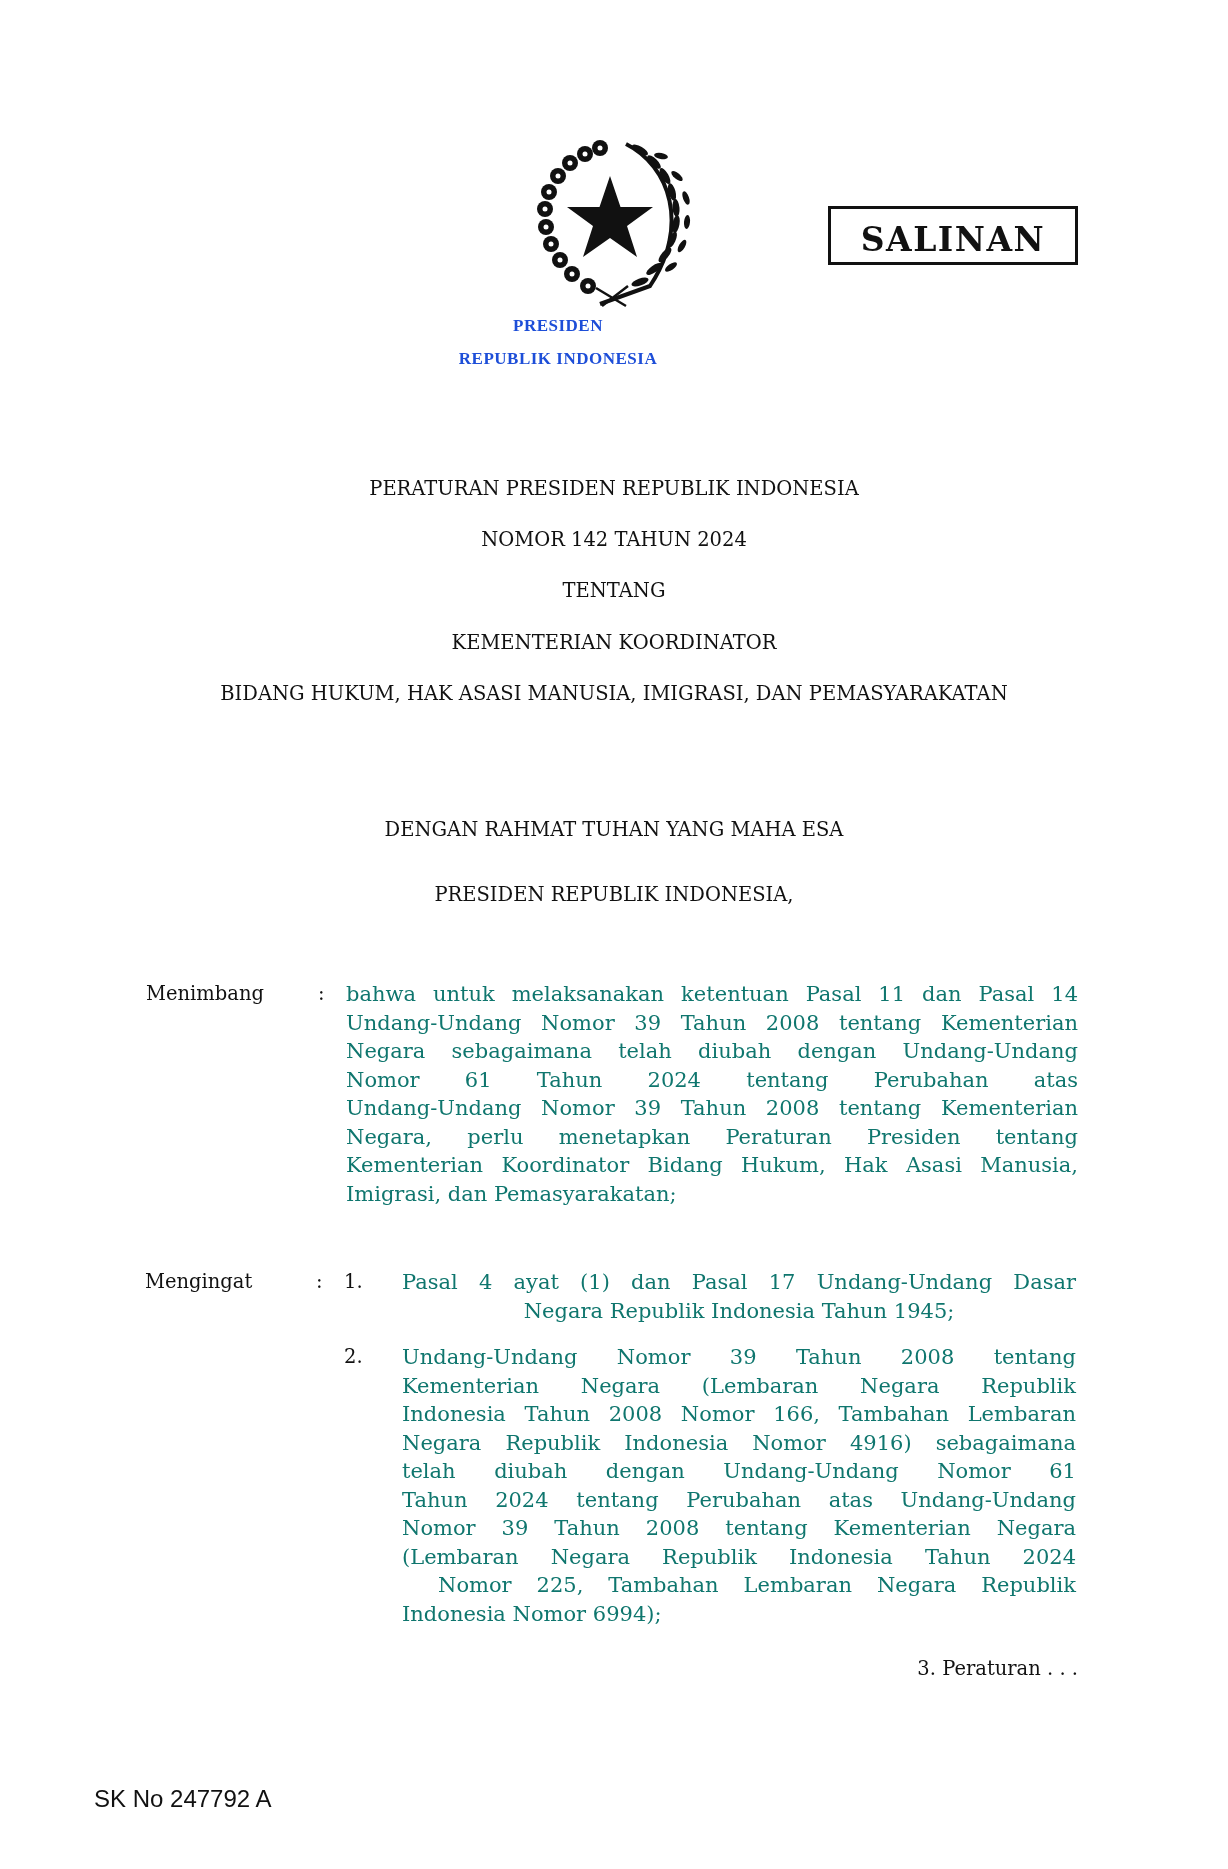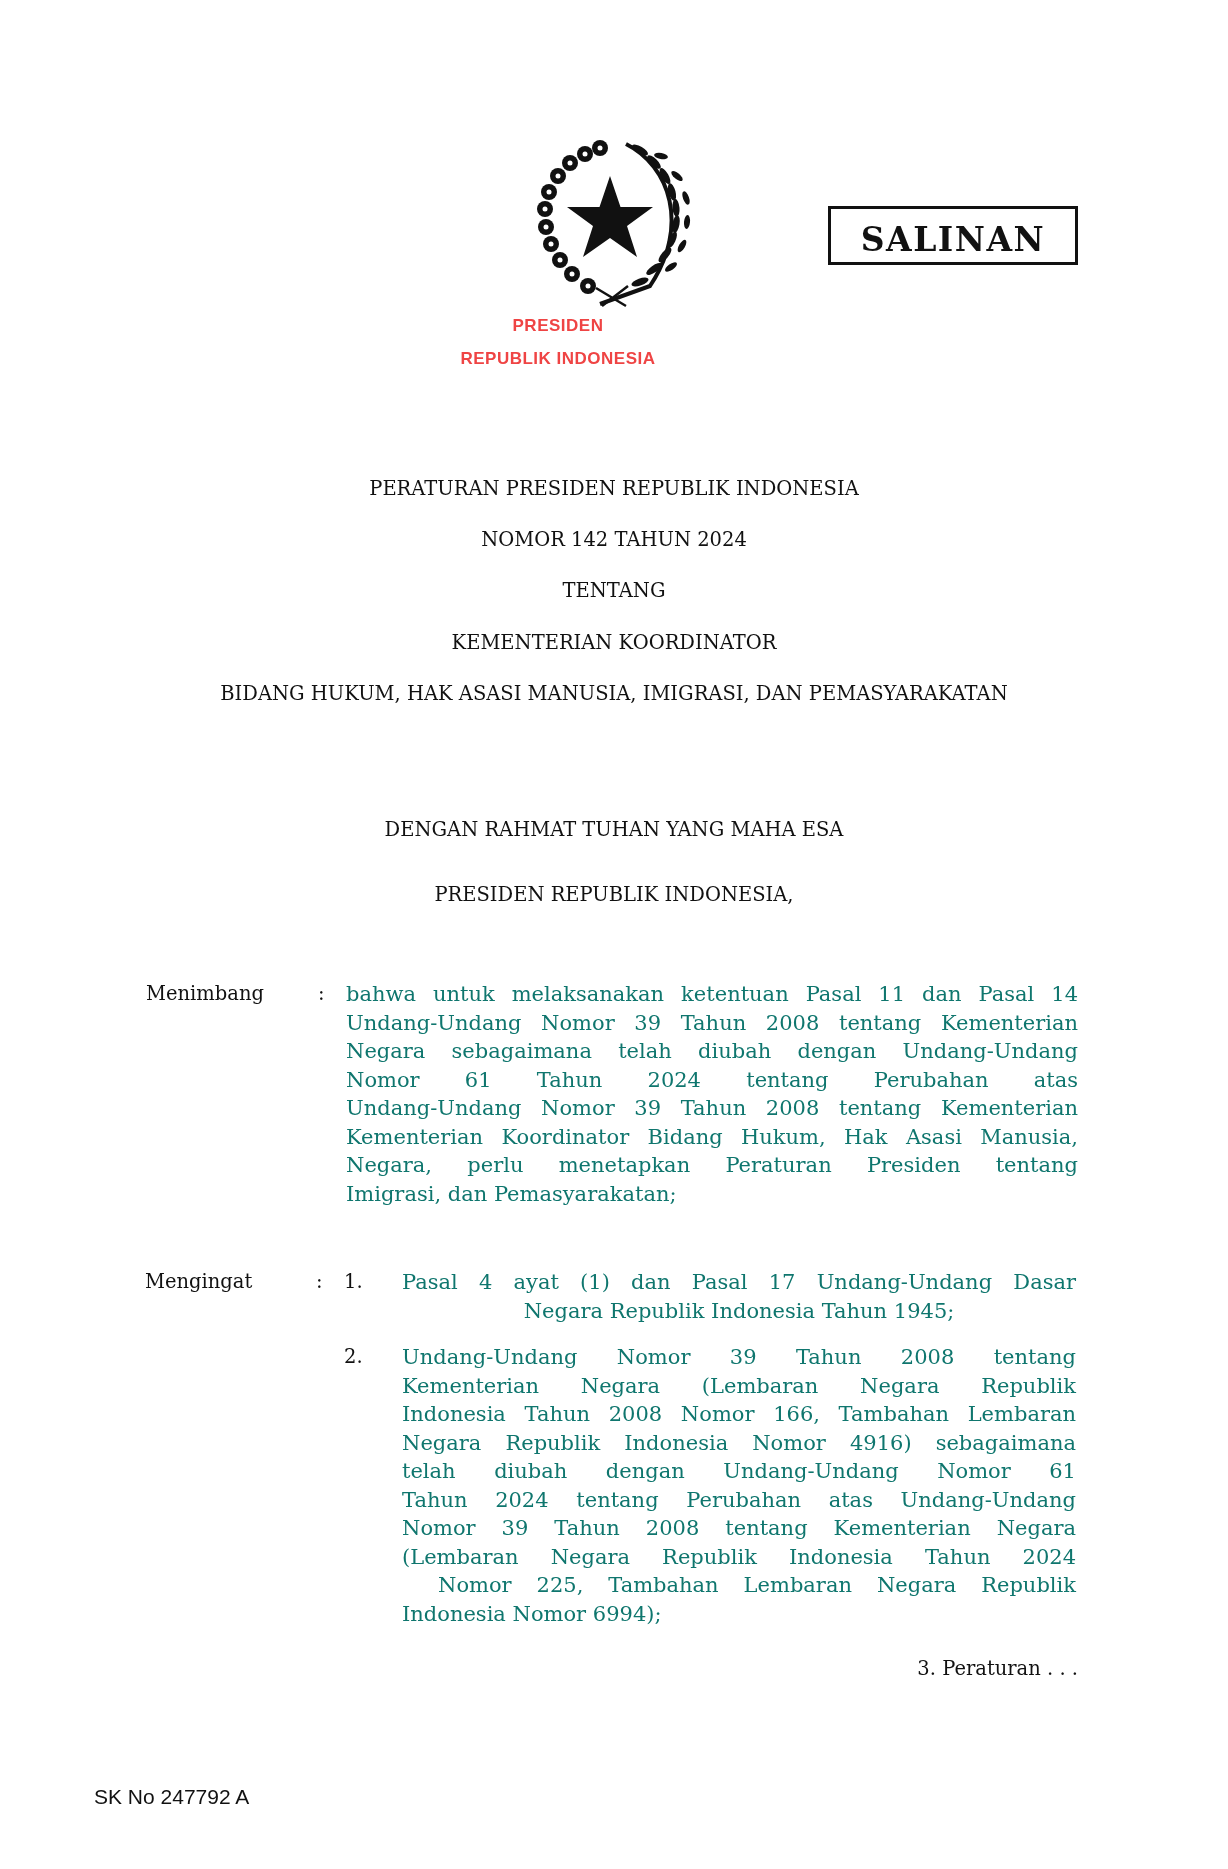--- a/index.html
+++ b/index.html
@@ -6,43 +6,43 @@
   body {
     width:1228px; height:1869px; position:relative; overflow:hidden;
     color:#111111;
     font-family: "DejaVu Serif", serif;
   }
   .abs { position:absolute; }
   .emblem { left:530px; top:136px; width:168px; height:172px; }
   .emblem svg { width:100%; height:100%; display:block; }
   .hdr-label {
     left:0; width:1116px; text-align:center;
-    font-family:Liberation Sans, sans-serif; font-weight:bold;
-    font-size:17px; letter-spacing:0.5px; color:#ef4444;
+    font-family:Liberation Serif, serif; font-weight:bold;
+    font-size:17px; letter-spacing:0.5px; color:#1d4ed8;
   }
   .salinan-box {
     left:828px; top:206px; width:244px; height:53px;
     border:3px solid #111; display:flex; align-items:center; justify-content:center;
   }
   .salinan-text {
     font-family:"DejaVu Serif", serif; font-weight:bold; font-size:33px; letter-spacing:1.5px; color:#111;margin-top:8px;
   }
   .title-line {
     left:0; width:1228px; text-align:center;
     font-family:"DejaVu Serif", serif; font-size:19.5px; color:#111;
   }
   .label-col { font-size:19.5px; }
   .para {
     font-size:21px; line-height:28.5px; text-align:justify; color:#0f766e;
     hyphens:none;
   }
   .jline { display:flex; justify-content:space-between; height:28.5px; line-height:28.5px; white-space:nowrap; }
   .footer-sk {
     left:94px; top:1785px;
-    font-family:"Liberation Sans", sans-serif; font-size:21px; color:#111;
+    font-family:"Liberation Sans", sans-serif; font-size:24px; color:#111;
   }
 </style>
 </head>
 <body>
 
 <div class="abs emblem">
   <svg viewBox="0 0 168 172" xmlns="http://www.w3.org/2000/svg">
 
     <polygon points="80,40 90.5,71 123,71 97,90 107,121 80,102 53,121 63,90 37,71 69.5,71" fill="#111"></polygon>
 
@@ -125,24 +125,24 @@
   <div class="jline">
       <span style="display:block;width:100%;text-align:justify;text-align-last:justify;">Negara sebagaimana telah diubah dengan Undang-Undang</span>
     </div>
   <div class="jline">
       <span style="display:block;width:100%;text-align:justify;text-align-last:justify;">Nomor 61 Tahun 2024 tentang Perubahan atas</span>
     </div>
   <div class="jline">
       <span style="display:block;width:100%;text-align:justify;text-align-last:justify;">Undang-Undang Nomor 39 Tahun 2008 tentang Kementerian</span>
     </div>
   <div class="jline">
-      <span style="display:block;width:100%;text-align:justify;text-align-last:justify;">Kementerian Koordinator Bidang Hukum, Hak Asasi Manusia,</span>
+      <span style="display:block;width:100%;text-align:justify;text-align-last:justify;">Negara, perlu menetapkan Peraturan Presiden tentang</span>
     </div>
   <div class="jline">
-      <span style="display:block;width:100%;text-align:justify;text-align-last:justify;">Negara, perlu menetapkan Peraturan Presiden tentang</span>
+      <span style="display:block;width:100%;text-align:justify;text-align-last:justify;">Kementerian Koordinator Bidang Hukum, Hak Asasi Manusia,</span>
     </div>
   <div class="jline">
       <span style="display:block;width:100%;text-align:left;">Imigrasi, dan Pemasyarakatan;</span>
     </div>
 </div>
 
 <div class="abs label-col" style="left:145px; top:1268px; line-height:28.5px;">Mengingat</div>
 <div class="abs label-col" style="left:316px; top:1268px; line-height:28.5px;">:</div>
 
 <div class="abs label-col" style="left:344px; top:1268px; line-height:28.5px;">1.</div>

